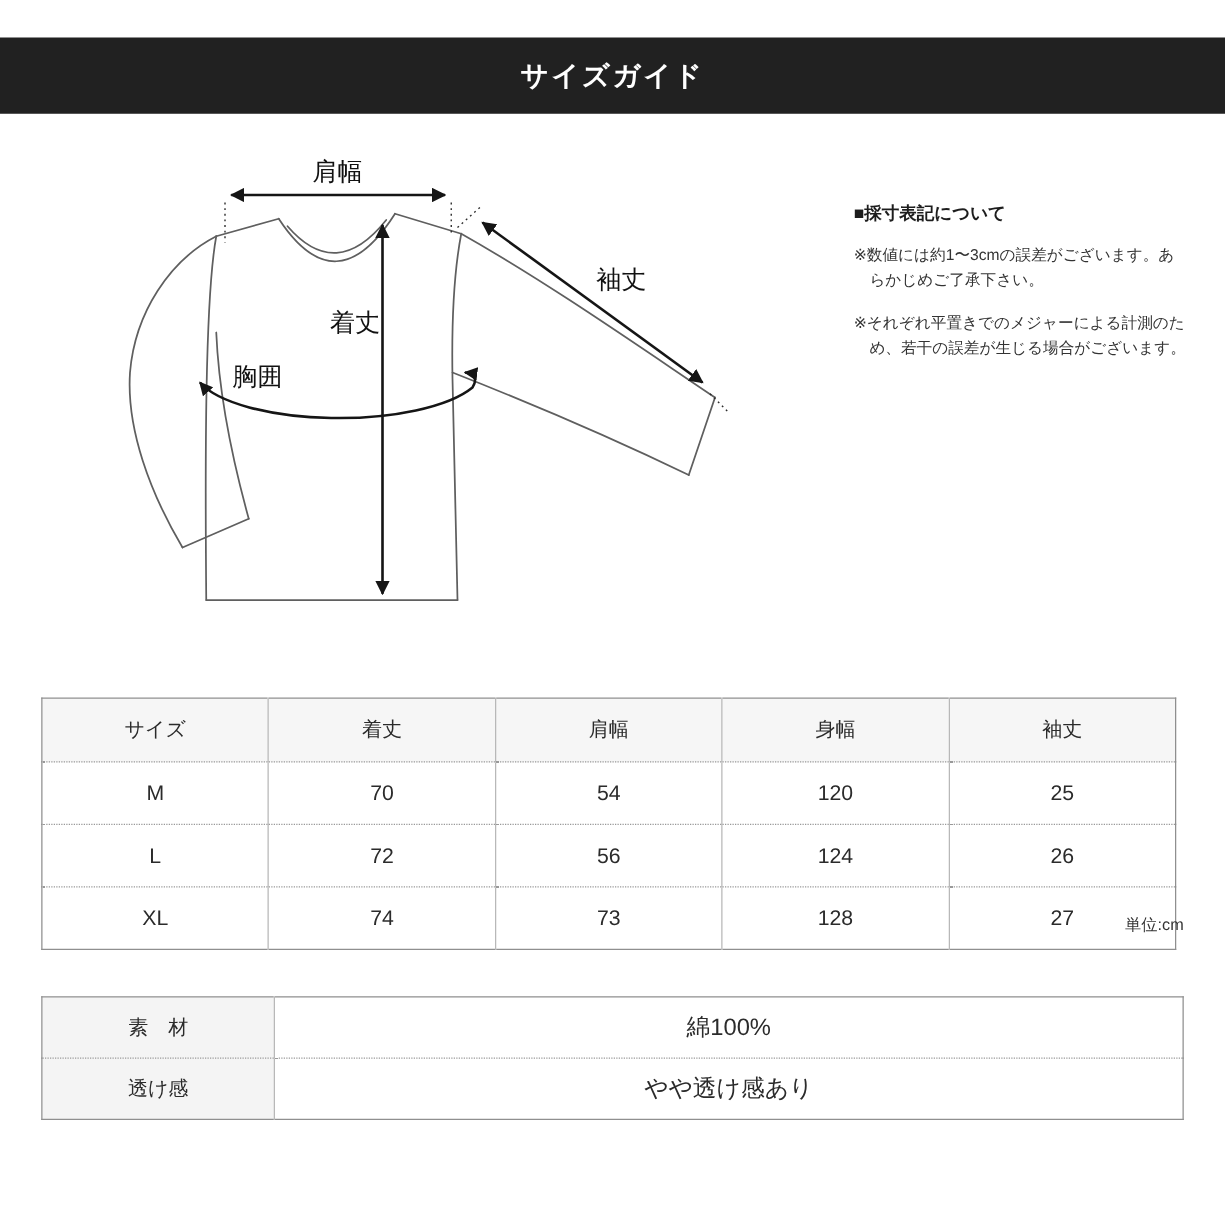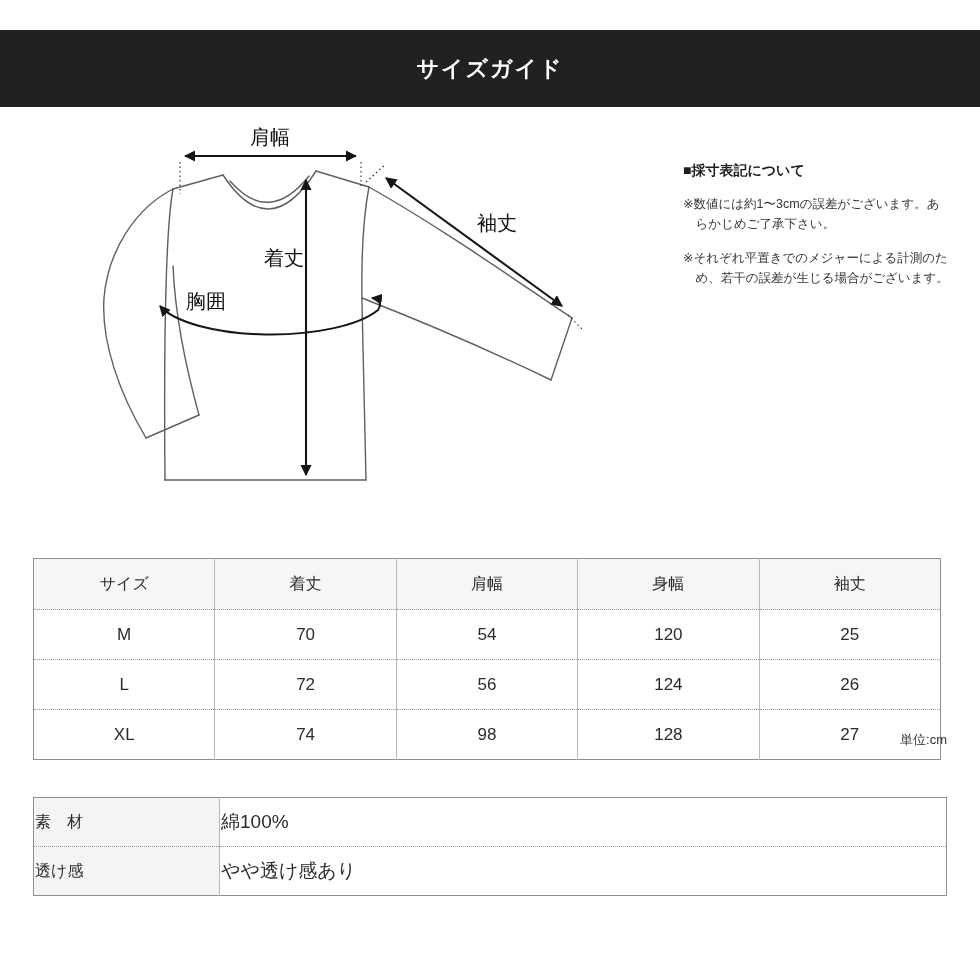--- a/index.html
+++ b/index.html
@@ -2,21 +2,21 @@
 <html style="--title_bar_bg: #212121; --table_header_bg: #f6f6f6; --label_cell_bg: #f4f4f4;"><head>
 <meta charset="utf-8">
 <style>
   html,body{margin:0;padding:0;background:#fff;}
   .page{
     position:relative;width:980px;height:980px;background:#fff;overflow:hidden;
     font-family:"Liberation Sans","DejaVu Sans",sans-serif;color:#222;
   }
   
   .title-bar{
-    position:absolute;left:0;top:30px;width:980px;height:77px;
+    position:absolute;left:0;top:30px;width:980px;height:61px;
     background:var(--title_bar_bg,#212121);
     display:flex;align-items:center;justify-content:center;
   }
   .title-bar span{
     color:#fff;font-size:22px;font-weight:bold;letter-spacing:2px;
   }
   
   .diagram{position:absolute;left:48px;top:118px;}
   .diagram text{
     font-family:"Liberation Sans","DejaVu Sans",sans-serif;
@@ -50,21 +50,21 @@
     position:absolute;left:33px;top:731px;width:914px;
     text-align:right;font-size:13px;color:#333;
   }
   
   .material-table{
     position:absolute;left:33px;top:797px;width:914px;
     border-collapse:collapse;table-layout:fixed;
     border:1px solid #8f8f8f;
   }
   .material-table td{
-    vertical-align:middle;height:46px;
+    text-align:center;vertical-align:middle;height:46px;
     font-size:16px;color:#2b2b2b;
   }
   .material-table tr + tr td{border-top:1px dotted #999;}
   .material-table td.label{
     width:183px;background:var(--label_cell_bg,#f4f4f4);
     border-right:1px solid #b8b8b8;
   }
   .material-table td.value{font-size:19px;}
 </style>
 </head>
@@ -160,21 +160,21 @@
       <tr>
         <td>L</td>
         <td>72</td>
         <td>56</td>
         <td>124</td>
         <td>26</td>
       </tr>
       <tr>
         <td>XL</td>
         <td>74</td>
-        <td>98</td>
+        <td>73</td>
         <td>128</td>
         <td>27</td>
       </tr>
     </tbody>
   </table>
 
   <div class="unit-note">単位:cm</div>
 
   <table class="material-table">
     <tbody>

